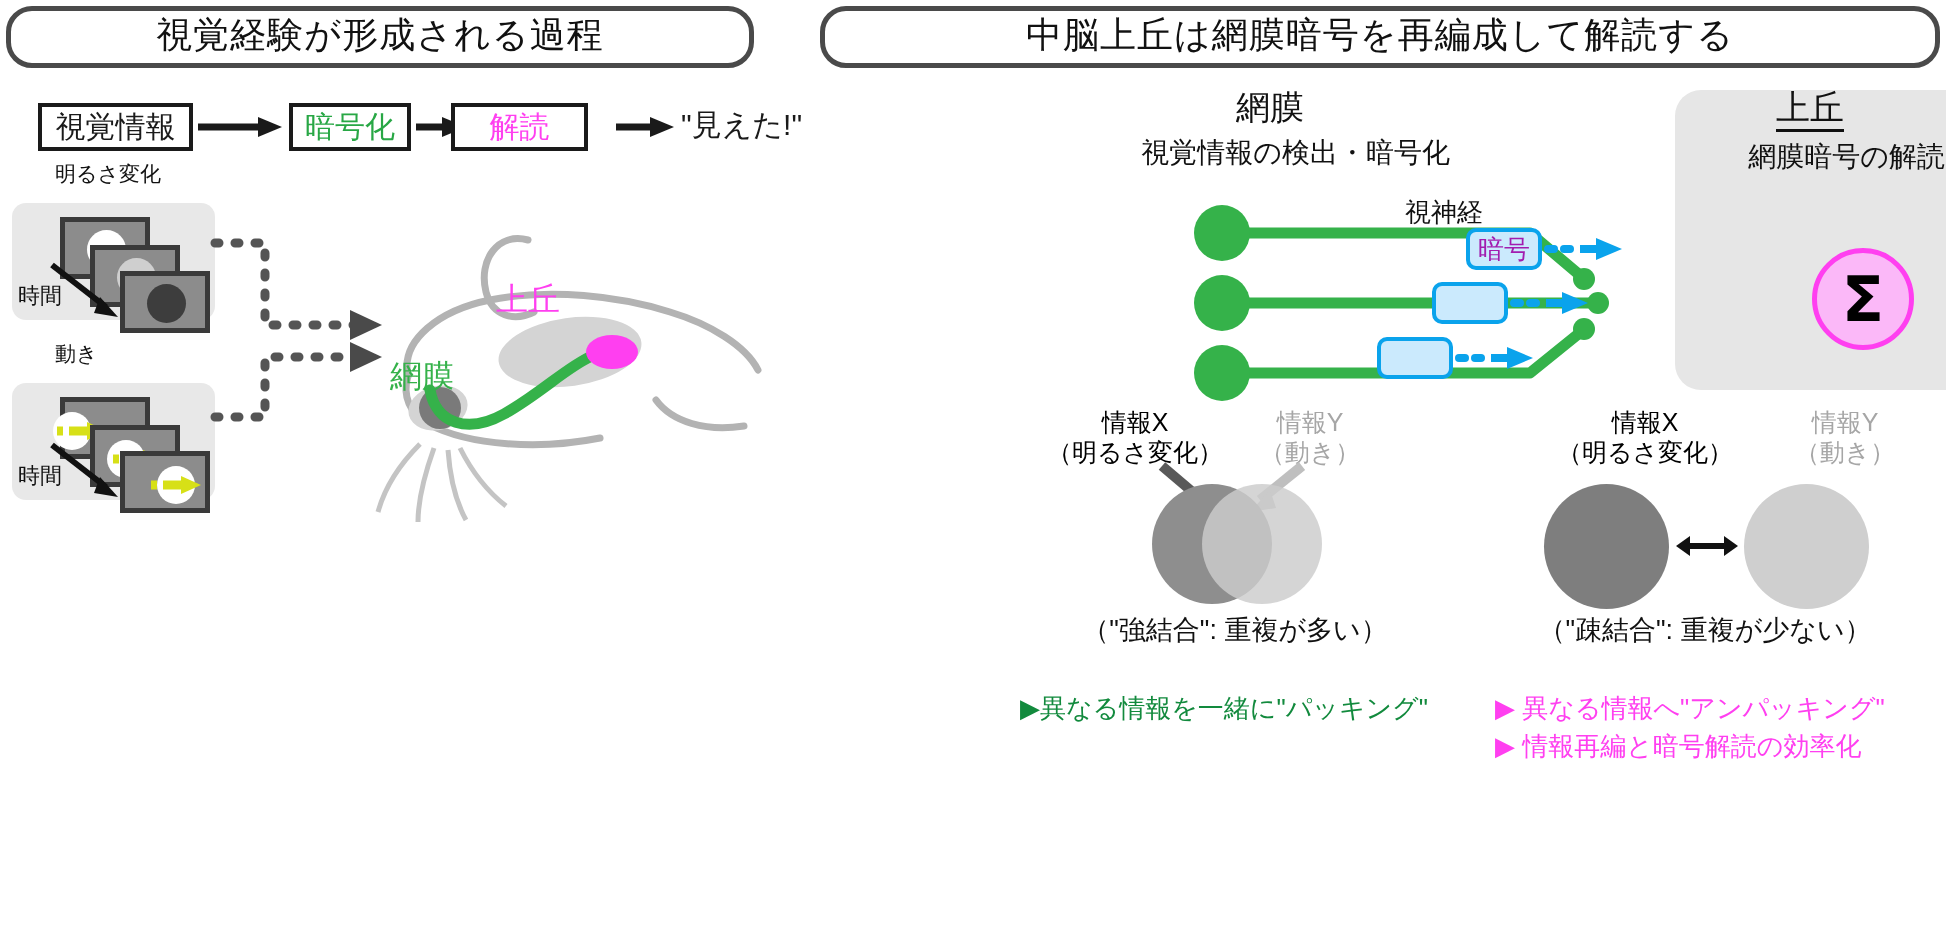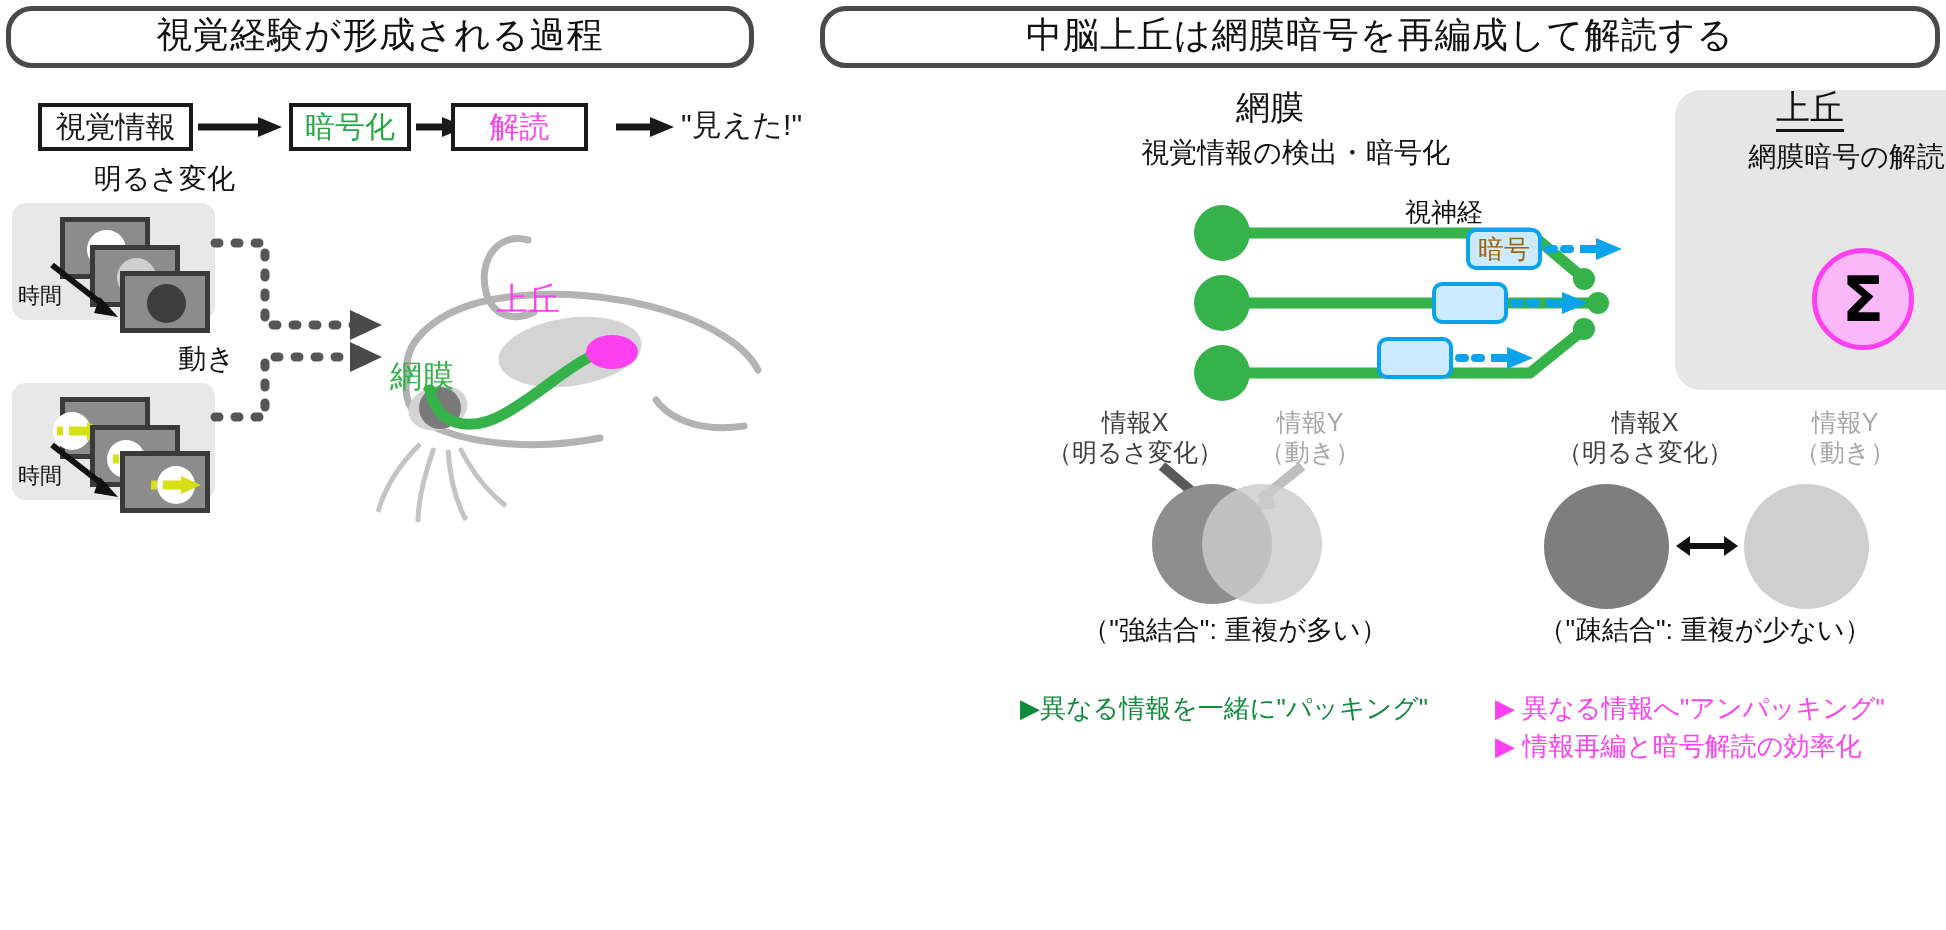--- a/index.html
+++ b/index.html
@@ -28,52 +28,52 @@
     background:#fff;
     display:flex;align-items:flex-start;justify-content:center;
     font-size:30px;
   }
   .green-txt{color:#28a745;}
   .magenta-txt{color:#ff3ff0;}
   .stim-card{
     background:#e8e8e8;
     border-radius:14px;
   }
-  .stim-label{font-size:28px;color:#111;text-align:right;}
+  .stim-label{font-size:21px;color:#111;text-align:left;}
   .frame{
     box-sizing:border-box;
     border:5px solid #3a3a3a;
     background:#8c8c8c;
     position:absolute;
   }
   .dot{position:absolute;border-radius:50%;}
   .sc-region{
     background:#e6e6e6;
     border-radius:26px;
   }
   .region-head{font-size:34px;text-align:center;color:#111;}
   .region-head u{text-decoration:none;border-bottom:3px solid #111;padding-bottom:3px;}
   .region-sub{font-size:28px;text-align:right;color:#111;}
   .codebox{
     position:absolute;box-sizing:border-box;
     border:4px solid #0aa3ec;border-radius:10px;
     background:#cbeafd;
     display:flex;align-items:center;justify-content:center;
-    font-size:26px;color:#a16207;
+    font-size:26px;color:#a21caf;
   }
   .sigma{
     position:absolute;border-radius:50%;
     background:#fbb8f8;border:5px solid #ff3ff0;
     display:flex;align-items:center;justify-content:center;
     font-size:62px;font-weight:bold;color:#000;
     font-family:"DejaVu Sans",sans-serif;
   }
   .nerve-label{font-size:26px;color:#111;}
   .info-lbl{font-size:25px;text-align:center;line-height:1.18;}
-  .info-x{color:#404040;}
+  .info-x{color:#000000;}
   .info-y{color:#a6a6a6;}
   .caption{font-size:27px;text-align:center;line-height:1.25;color:#111;}
   .bullets{font-size:26px;line-height:1.45;}
   .b-green{color:#128a3d;}
   .b-mag{color:#ff3ff0;}
   .vblob{position:absolute;border-radius:50%;}
   .time-lbl{font-size:22px;color:#111;}
   svg{overflow:visible;}
 </style>
 </head>

